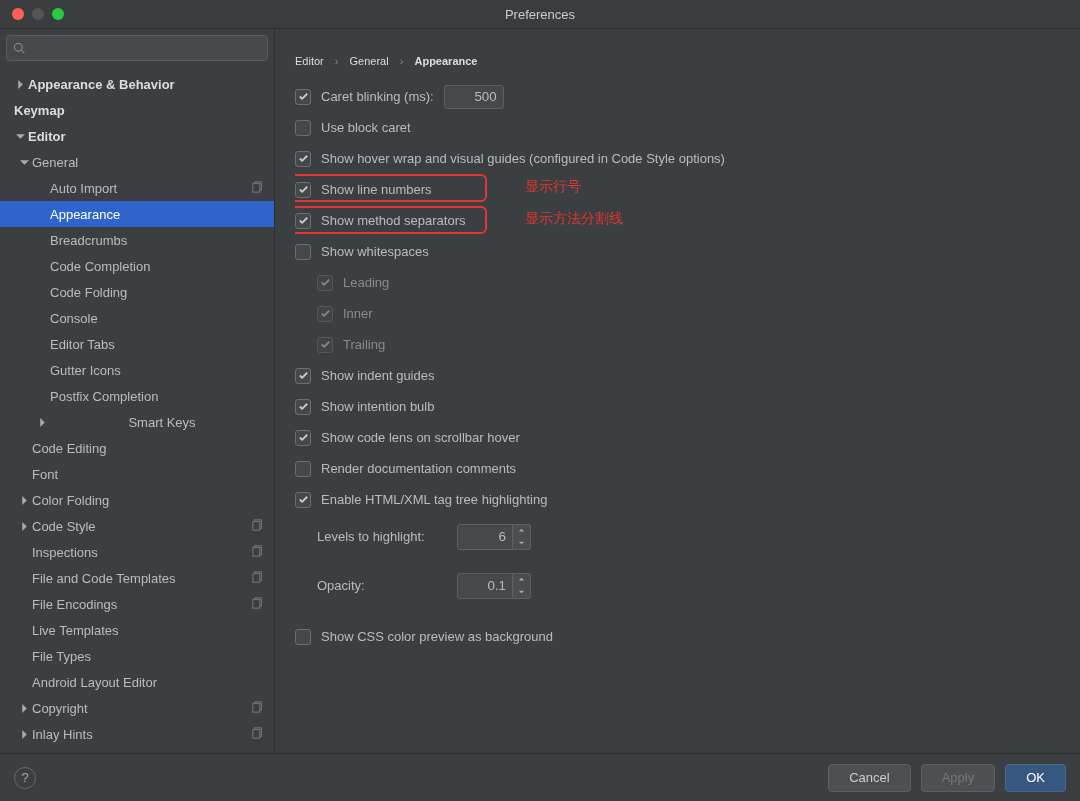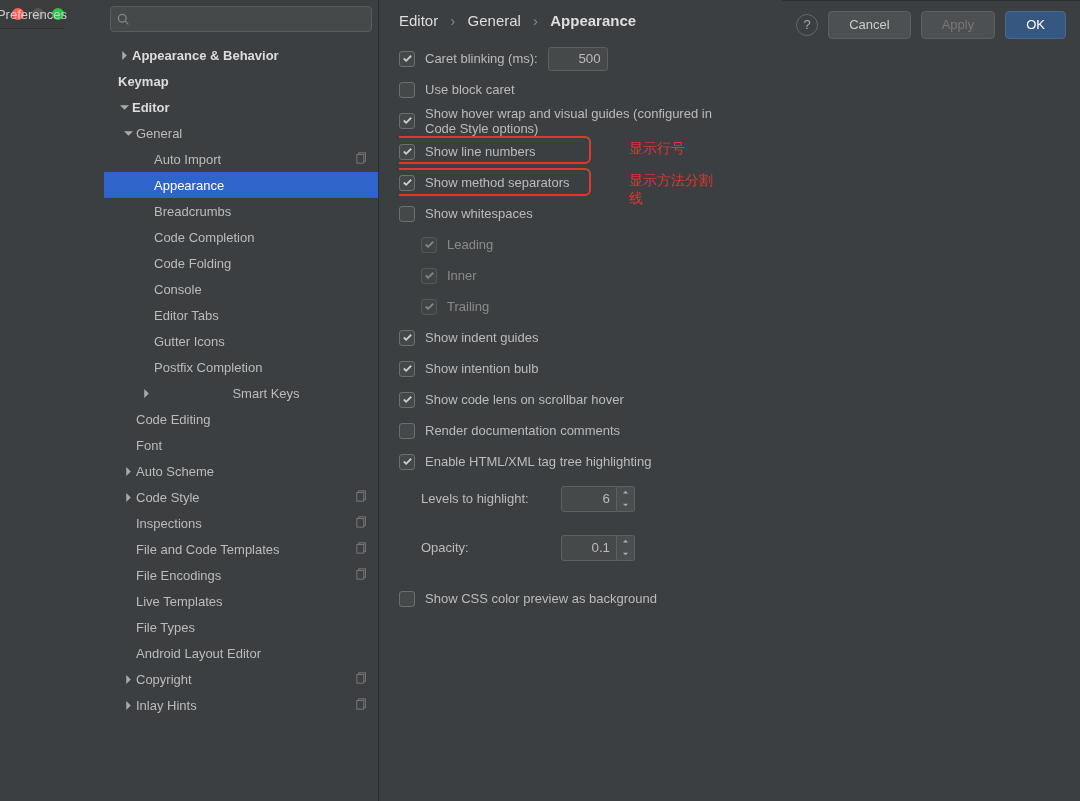--- a/index.html
+++ b/index.html
@@ -1,17 +1,17 @@
 <!DOCTYPE html>
 <html><head>
 <meta charset="utf-8">
 <style>
   * { margin:0; padding:0; box-sizing:border-box; }
   body { font-family:-apple-system,"Segoe UI",sans-serif; background:#3c3f41; color:#bbb; font-size:13px; width:1080px; height:801px; overflow:hidden; }
-  .window { display:flex; flex-direction:row; height:100%;gap:40px; }
+  .window { display:flex; flex-direction:column; height:100%; }
   .titlebar { height:29px; background:#3a3c3e; display:flex; align-items:center; position:relative; border-bottom:1px solid #2d2f30; }
   .dots { display:flex; gap:8px; margin-left:12px; }
   .dot { width:12px; height:12px; border-radius:50%; }
   .dot.red{background:#ff5f57;} .dot.yellow{background:#555;} .dot.green{background:#28c840;}
   .title { position:absolute; left:50%; transform:translateX(-50%); color:#ccc; font-size:13px; }
   .body { flex:1; display:flex; min-height:0; }
   .sidebar { width:275px; background:#3c3f41; border-right:1px solid #2d2f30; display:flex; flex-direction:column; }
   .search { margin:6px; height:26px; background:#45494a; border:1px solid #5a5d5e; border-radius:4px; display:flex; align-items:center; padding:0 6px; color:#888; }
   .search svg { width:13px; height:13px; fill:#888; margin-right:4px;}
   .tree { flex:1; overflow:hidden; padding-top:4px; }
@@ -24,21 +24,21 @@
   .copy-icon svg{width:12px;height:12px;fill:#aaa;stroke:#aaa;}
   .l0{padding-left:14px;font-weight:600;color:#ddd;}
   .l0 .arrow{margin-left:-2px;}
   .l1{padding-left:32px;}
   .l1.witharrow{padding-left:32px;}
   .l1 .arrow{margin-left:-16px;}
   .l2{padding-left:50px;}
   .l2.witharrow{padding-left:50px;text-align:center;}
   .l2 .arrow{margin-left:-16px;}
   .content{flex:1;display:flex;flex-direction:column;padding:12px 20px 0 20px;overflow:hidden;}
-  .crumb{font-size:15px;color:#ddd;margin-bottom:14px;}
+  .crumb{font-size:11px;color:#ddd;margin-bottom:14px;margin-top:14px;}
   .crumb .sep{color:#888;margin:0 8px;}
   .crumb .last{font-weight:600;}
   .settings{flex:1;overflow:auto;}
   .row{display:flex;align-items:center;min-height:31px;}
   .chk{width:16px;height:16px;border:1px solid #6e6e6e;border-radius:3px;margin-right:10px;display:inline-flex;align-items:center;justify-content:center;background:#43494a;flex-shrink:0;}
   .chk.checked{background:#43494a;}
   .chk svg{width:11px;height:11px;display:none;}
   .chk.checked svg{display:block;}
   .chk.disabled{opacity:.5;}
   .num{width:60px;height:24px;background:#45494a;border:1px solid #5e6060;border-radius:3px;color:#bbb;padding:0 6px;text-align:right;margin-left:10px;}
@@ -152,21 +152,21 @@
           </div>
           <div class="tree-row l1">
             <span class="tree-label">Font</span>
           </div>
           <div class="tree-row l1 witharrow">
             <span class="arrow">
               <svg viewBox="0 0 8 8">
                 <path d="M2 0l4 4-4 4z"></path>
               </svg>
             </span>
-            <span class="tree-label">Auto Scheme</span>
+            <span class="tree-label">Color Folding</span>
           </div>
           <div class="tree-row l1 witharrow">
             <span class="arrow">
               <svg viewBox="0 0 8 8">
                 <path d="M2 0l4 4-4 4z"></path>
               </svg>
             </span>
             <span class="tree-label">Code Style</span>
             <span class="copy-icon"><svg viewBox="0 0 14 14">
                 <rect x="3" y="1" width="8" height="10" fill="none" stroke-width="1.2"></rect>

